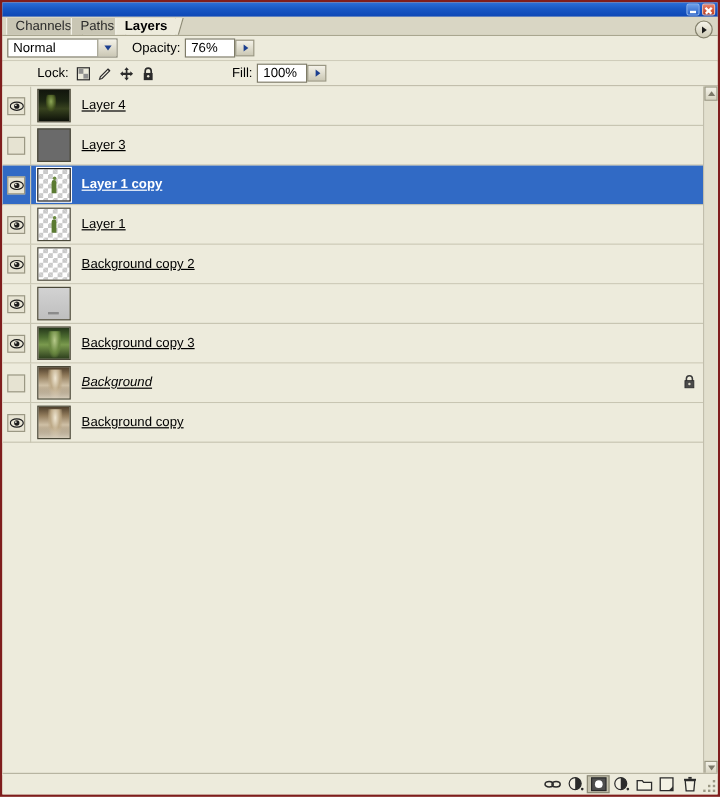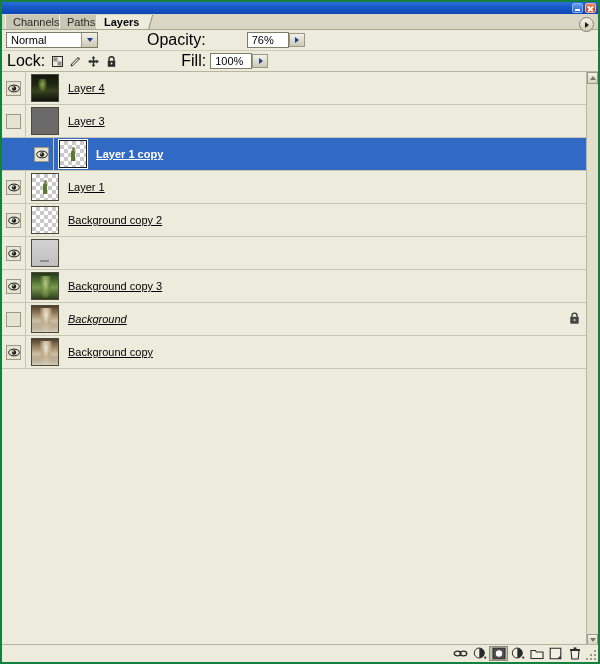--- a/index.html
+++ b/index.html
@@ -4,21 +4,21 @@
 <style>
   html,body{margin:0;padding:0;}
   body{
     width:600px;height:664px;overflow:hidden;
     background:#ece9d8;
     font-family:"Liberation Sans",sans-serif;
     font-size:11px;color:#000;
     -webkit-font-smoothing:none;
   }
   #app{position:relative;width:600px;height:664px;box-sizing:border-box;
-       border:2px solid #15803d;background:#ece9d8;}
+       border:2px solid #7f1d1d;background:#ece9d8;}
 
   
   .titlebar{position:absolute;left:0;top:0;width:596px;height:12px;
     background:linear-gradient(to bottom,#2b6fd9 0%,#1757c4 45%,#0d47b5 100%);
     display:flex;align-items:center;justify-content:flex-end;padding-right:2px;box-sizing:border-box;}
   .tb-btn{width:11px;height:10px;margin-left:2px;border:1px solid #8fb4ea;border-radius:2px;
     position:relative;box-sizing:border-box;}
   .tb-min{background:linear-gradient(to bottom,#6a9ce8,#2a63c8);}
   .tb-min:after{content:"";position:absolute;left:2px;bottom:1px;width:5px;height:2px;background:#fff;}
   .tb-close{background:linear-gradient(to bottom,#e8826a,#c23a16);border-color:#f0b49e;}
@@ -43,35 +43,35 @@
   .tabstrip-fill{position:absolute;left:0;top:0;width:596px;height:16px;background:#d9d6c4;}
   .panel-menu{position:absolute;right:4px;top:15px;width:13px;height:13px;border-radius:50%;
     background:linear-gradient(to bottom,#f6f4ea,#cfcbb6);border:1px solid #84816c;
     display:flex;align-items:center;justify-content:center;z-index:5;}
   .panel-menu:after{content:"";border-left:4px solid #1a1a1a;border-top:3px solid transparent;
     border-bottom:3px solid transparent;margin-left:1px;}
 
   
   .optrow{position:absolute;left:0;width:596px;height:20px;background:#edebdc;
     display:flex;align-items:center;box-sizing:border-box;}
-  .optrow1{top:28px;gap:37px;}
-  .optrow2{top:49px;}
+  .optrow1{top:28px;}
+  .optrow2{top:49px;padding-left:24px;}
   .sep{position:absolute;left:0;top:48px;width:596px;height:1px;background:#cfccba;}
   .sep2{position:absolute;left:0;top:69px;width:596px;height:1px;background:#b7b4a1;}
 
   .combo{position:relative;width:92px;height:16px;margin-left:4px;
     background:#fff;border:1px solid #7f7c68;box-sizing:border-box;
     display:flex;align-items:center;padding-left:4px;font-size:11px;}
   .combo .arrowbox{position:absolute;right:0;top:0;width:15px;height:14px;
     background:linear-gradient(to bottom,#f4f2e8,#cbc8b5);border-left:1px solid #9a9783;
     display:flex;align-items:center;justify-content:center;}
   .combo .arrowbox:after{content:"";border-top:4px solid #1c3f8f;border-left:3.5px solid transparent;
     border-right:3.5px solid transparent;}
 
-  .lbl{font-size:16px;color:#000;white-space:nowrap;}
+  .lbl{font-size:11px;color:#000;white-space:nowrap;}
   .opacity-lbl{margin-left:12px;}
   .fill-lbl{margin-left:63px;}
   .numbox{position:relative;width:42px;height:16px;margin-left:4px;background:#fff;
     border:1px solid #7f7c68;box-sizing:border-box;display:flex;align-items:center;
     padding-left:4px;font-size:11px;}
   .numbox .spin{position:absolute;right:-17px;top:0;width:16px;height:14px;
     background:linear-gradient(to bottom,#f4f2e8,#cbc8b5);border:1px solid #9a9783;
     display:flex;align-items:center;justify-content:center;box-sizing:border-box;}
   .numbox .spin:after{content:"";border-left:4px solid #1c3f8f;border-top:3.5px solid transparent;
     border-bottom:3.5px solid transparent;margin-left:1px;}
@@ -79,21 +79,21 @@
   
   .lockset{display:flex;align-items:center;margin-left:6px;gap:5px;}
   .lk{width:13px;height:13px;position:relative;}
   .lk svg{display:block;}
 
   
   .listwrap{position:absolute;left:0;top:70px;width:596px;height:574px;background:#edebdc;overflow:hidden;}
   .rows{position:absolute;left:0;top:0;width:584px;}
   .row{position:relative;height:33px;display:flex;align-items:center;
     border-bottom:1px solid #c8c5b2;box-sizing:border-box;background:#edebdc;}
-  .row.selected{background:#316ac5;padding-left:28px;}
+  .row.selected{background:#316ac5;}
   .eyecell{width:24px;height:33px;display:flex;align-items:center;justify-content:center;
     border-right:1px solid #c8c5b2;box-sizing:border-box;flex:0 0 24px;}
   .eyebox{width:15px;height:15px;border:1px solid #9b9884;background:#e6e3d2;
     display:flex;align-items:center;justify-content:center;box-sizing:border-box;}
   .thumbcell{width:38px;display:flex;align-items:center;justify-content:center;flex:0 0 38px;}
   .thumb{width:28px;height:28px;border:1px solid #4a4838;box-sizing:border-box;
     background-size:cover;position:relative;overflow:hidden;}
   .thumb.sel-outline{border:1px solid #1a1a1a;box-shadow:0 0 0 1px #fff;}
   .namecell{flex:1;padding-left:4px;font-size:11px;color:#000;white-space:nowrap;text-decoration:underline;}
   .row.selected .namecell{color:#fff;font-weight:bold;}

